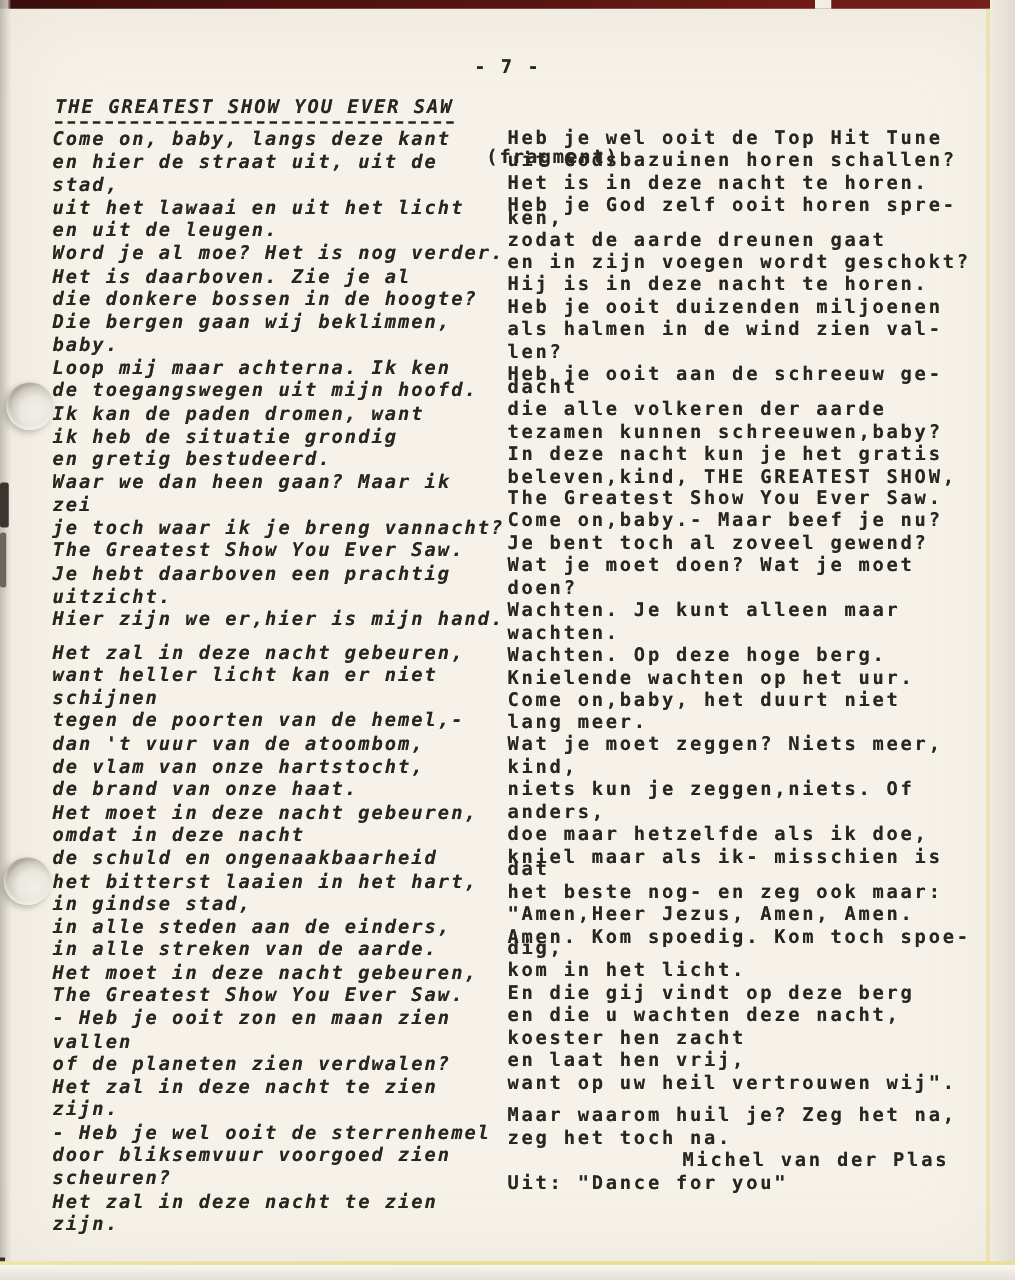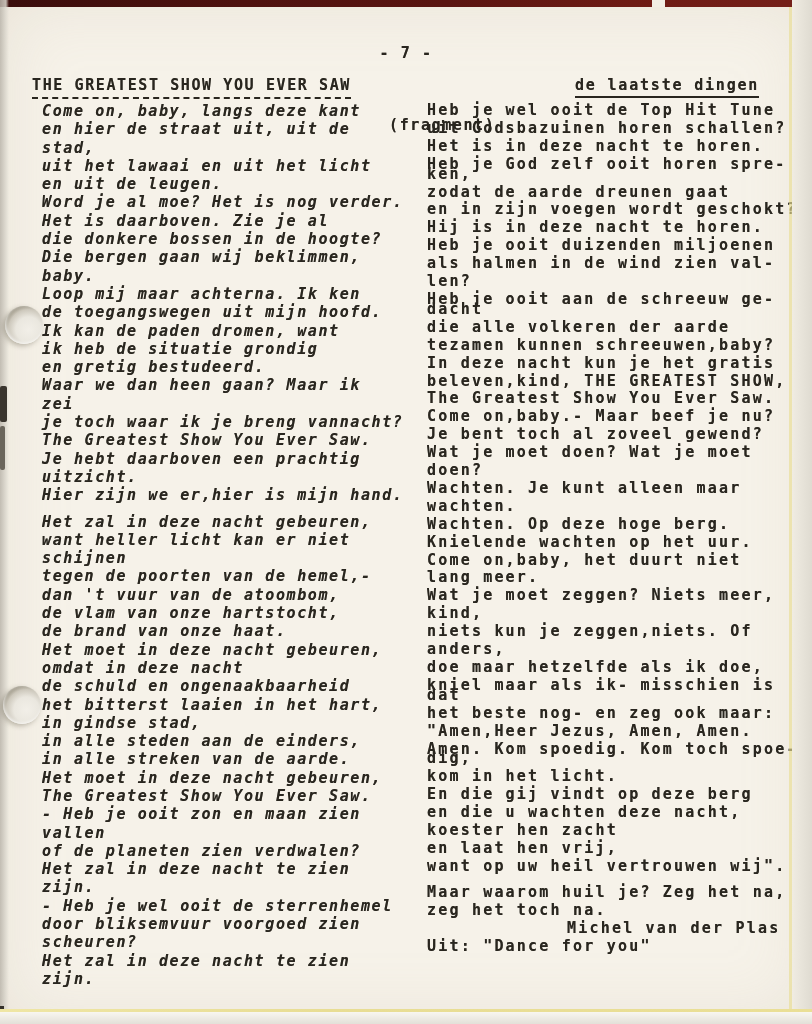--- a/index.html
+++ b/index.html
@@ -28,28 +28,28 @@
   .blot3{position:absolute;left:0;top:1006px;width:4px;height:18px;background:#35312b;}
   .hole{position:absolute;width:38px;height:38px;border-radius:50%;
     background:radial-gradient(circle at 62% 62%, #f2efe8 0%, #eae7df 38%, #cdc8bc 60%, #96907f 76%, #cfcabf 92%);
     box-shadow:-2px 2px 5px rgba(120,112,95,.45), inset 1px -1px 3px rgba(255,255,255,.8);}
   .hole-1{left:5px;top:306px;}
   .hole-2{left:3px;top:686px;}
   
   .typ{color:var(--ink,#29261f);font-size:15px;font-weight:bold;
     text-shadow:0 0 .4px rgba(41,38,31,.55);white-space:pre;}
   .page-number{position:absolute;left:0;top:44px;width:812px;text-align:center;letter-spacing:1.6px;}
-  .title-left{position:absolute;left:32px;top:76px;letter-spacing:1.6px;
-    border-bottom:2px dashed var(--ink,#29261f);padding-bottom:3px;}
+  .title-left{position:absolute;left:44px;top:76px;letter-spacing:1.6px;
+    border-bottom:2px dashed var(--ink,#29261f);padding-bottom:3px;font-style:italic;}
   .fragment{position:absolute;left:389px;top:76px;letter-spacing:1.6px;margin-top:40px;}
   .title-right{position:absolute;left:575px;top:76px;letter-spacing:1.8px;
     border-bottom:2px solid var(--ink,#29261f);padding-bottom:2px;}
   .col{position:absolute;top:102px;}
   .col-left{left:42px;width:368px;font-style:italic;}
-  .col-right{left:427px;width:370px;}
+  .col-right{left:406px;width:370px;}
   .col-left .line{line-height:18.3px;letter-spacing:1.6px;}
   .col-right .line{line-height:17.9px;letter-spacing:2.2px;}
   .line{white-space:pre;}
   .line.r{text-align:left;}
   .line.raised{margin-top:-8px;}
   .gapline{width:100%;}
 </style>
 </head>
 <body>
 
@@ -63,21 +63,20 @@
   <div class="blot2"></div>
   <div class="blot3"></div>
 
   <div class="hole hole-1"></div>
   <div class="hole hole-2"></div>
 
   <div class="typ page-number">- 7 -</div>
 
   <div class="typ title-left">THE GREATEST SHOW YOU EVER SAW</div>
   <div class="typ fragment">(fragment)</div>
-  <div class="typ title-right">de laatste dingen</div>
 
   <div class="typ col col-left"><div class="line">Come on, baby, langs deze kant</div><div class="line">en hier de straat uit, uit de</div><div class="line r" style="padding-right: 8px;">stad,</div><div class="line">uit het lawaai en uit het licht</div><div class="line">en uit de leugen.</div><div class="line">Word je al moe? Het is nog verder.</div><div class="line">Het is daarboven. Zie je al</div><div class="line">die donkere bossen in de hoogte?</div><div class="line">Die bergen gaan wij beklimmen,</div><div class="line r" style="padding-right: 14px;">baby.</div><div class="line">Loop mij maar achterna. Ik ken</div><div class="line">de toegangswegen uit mijn hoofd.</div><div class="line">Ik kan de paden dromen, want</div><div class="line">ik heb de situatie grondig</div><div class="line">en gretig bestudeerd.</div><div class="line">Waar we dan heen gaan? Maar ik</div><div class="line r" style="padding-right: 44px;">zei</div><div class="line">je toch waar ik je breng vannacht?</div><div class="line">The Greatest Show You Ever Saw.</div><div class="line">Je hebt daarboven een prachtig</div><div class="line r" style="padding-right: 8px;">uitzicht.</div><div class="line">Hier zijn we er,hier is mijn hand.</div><div class="gapline" style="height: 8px;"></div><div class="line">Het zal in deze nacht gebeuren,</div><div class="line">want heller licht kan er niet</div><div class="line r" style="padding-right: 40px;">schijnen</div><div class="line">tegen de poorten van de hemel,-</div><div class="line">dan 't vuur van de atoombom,</div><div class="line">de vlam van onze hartstocht,</div><div class="line">de brand van onze haat.</div><div class="line">Het moet in deze nacht gebeuren,</div><div class="line">omdat in deze nacht</div><div class="line">de schuld en ongenaakbaarheid</div><div class="line">het bitterst laaien in het hart,</div><div class="line">in gindse stad,</div><div class="line">in alle steden aan de einders,</div><div class="line">in alle streken van de aarde.</div><div class="line">Het moet in deze nacht gebeuren,</div><div class="line">The Greatest Show You Ever Saw.</div><div class="line">- Heb je ooit zon en maan zien</div><div class="line r" style="padding-right: 32px;">vallen</div><div class="line">of de planeten zien verdwalen?</div><div class="line">Het zal in deze nacht te zien</div><div class="line r" style="padding-right: 28px;">zijn.</div><div class="line">- Heb je wel ooit de sterrenhemel</div><div class="line">door bliksemvuur voorgoed zien</div><div class="line r" style="padding-right: 10px;">scheuren?</div><div class="line">Het zal in deze nacht te zien</div><div class="line r" style="padding-right: 22px;">zijn.</div></div>
   <div class="typ col col-right"><div class="line">Heb je wel ooit de Top Hit Tune</div><div class="line">uit Godsbazuinen horen schallen?</div><div class="line">Het is in deze nacht te horen.</div><div class="line">Heb je God zelf ooit horen spre-</div><div class="line r raised" style="padding-right: 10px;">ken,</div><div class="line">zodat de aarde dreunen gaat</div><div class="line">en in zijn voegen wordt geschokt?</div><div class="line">Hij is in deze nacht te horen.</div><div class="line">Heb je ooit duizenden miljoenen</div><div class="line">als halmen in de wind zien val-</div><div class="line r" style="padding-right: 18px;">len?</div><div class="line">Heb je ooit aan de schreeuw ge-</div><div class="line r raised" style="padding-right: 18px;">dacht</div><div class="line">die alle volkeren der aarde</div><div class="line">tezamen kunnen schreeuwen,baby?</div><div class="line">In deze nacht kun je het gratis</div><div class="line">beleven,kind, THE GREATEST SHOW,</div><div class="line">The Greatest Show You Ever Saw.</div><div class="line">Come on,baby.- Maar beef je nu?</div><div class="line">Je bent toch al zoveel gewend?</div><div class="line">Wat je moet doen? Wat je moet</div><div class="line r" style="padding-right: 28px;">doen?</div><div class="line">Wachten. Je kunt alleen maar</div><div class="line r" style="padding-right: 12px;">wachten.</div><div class="line">Wachten. Op deze hoge berg.</div><div class="line">Knielende wachten op het uur.</div><div class="line">Come on,baby, het duurt niet</div><div class="line r" style="padding-right: 24px;">lang meer.</div><div class="line">Wat je moet zeggen? Niets meer,</div><div class="line r" style="padding-right: 30px;">kind,</div><div class="line">niets kun je zeggen,niets. Of</div><div class="line r" style="padding-right: 16px;">anders,</div><div class="line">doe maar hetzelfde als ik doe,</div><div class="line">kniel maar als ik- misschien is</div><div class="line r raised" style="padding-right: 24px;">dat</div><div class="line">het beste nog- en zeg ook maar:</div><div class="line">"Amen,Heer Jezus, Amen, Amen.</div><div class="line">Amen. Kom spoedig. Kom toch spoe-</div><div class="line r raised" style="padding-right: 14px;">dig,</div><div class="line">kom in het licht.</div><div class="line">En die gij vindt op deze berg</div><div class="line">en die u wachten deze nacht,</div><div class="line">koester hen zacht</div><div class="line">en laat hen vrij,</div><div class="line">want op uw heil vertrouwen wij".</div><div class="gapline" style="height: 8px;"></div><div class="line">Maar waarom huil je? Zeg het na,</div><div class="line">zeg het toch na.</div><div class="line" style="padding-left: 140px;">Michel van der Plas</div><div class="line">Uit: "Dance for you"</div></div>
 
   <div class="right-edge-line"></div>
   <div class="right-strip"></div>
   <div class="bottom-line"></div>
   <div class="bottom-below"></div>
 
 </div>

